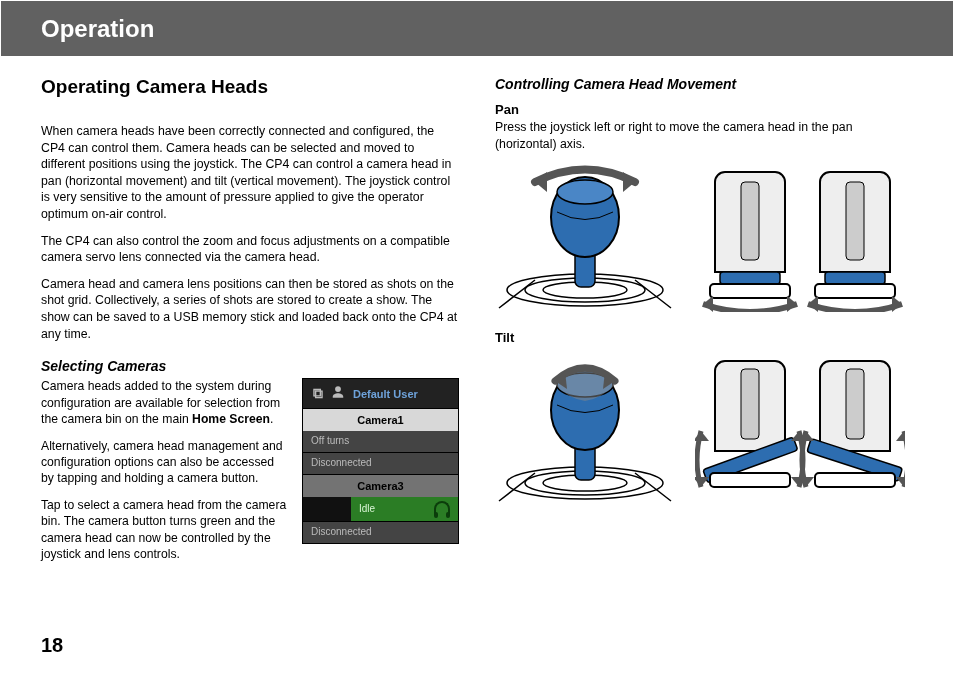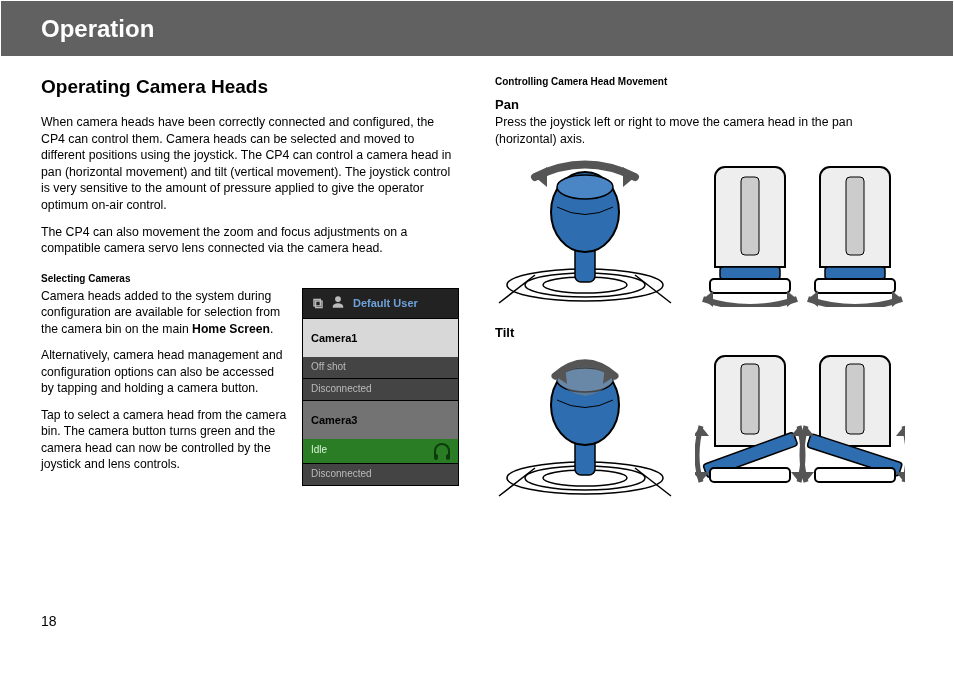--- a/index.html
+++ b/index.html
@@ -31,31 +31,32 @@
     padding: 12px 40px 0 40px;
     gap: 36px;
   }
   .col {
     flex: 1;
     min-width: 0;
   }
   h2.section-title {
     font-size: 19px;
     font-weight: bold;
-    margin: 8px 0 16px 0;
+    margin: 8px 0 25px 0;
   }
   p.body {
     font-size: 12.3px;
     line-height: 1.35;
     margin: 0 0 10px 0;
   }
   h3.subhead {
-    font-size: 10px;
+    font-size: 14px;
     font-weight: bold;
     margin: 16px 0 4px 0;
+    font-style: italic;
   }
   .selecting-row {
     display: flex;
     gap: 12px;
     align-items: flex-start;
   }
   .selecting-text {
     flex: 1;
   }
   .selecting-text p.body { font-size: 12.2px; }
@@ -78,38 +79,40 @@
     gap: 8px;
   }
   .camera-bin-header .icon { color: #bbb; font-size: 14px; }
   .camera-item {
     border-top: 1px solid #000;
   }
   .camera-item .cam-name {
     background: #d8d8d8;
     color: #000;
     font-weight: bold;
-    padding: 13px 8px;
+    padding: 5px 8px;
+    text-align: center;
   }
   .camera-item .cam-status {
     background: #444;
     color: #bbb;
     padding: 4px 8px 6px;
     font-size: 10px;
   }
   .camera-item.selected .cam-name {
     background: #737373;
     color: #000;
   }
   .camera-item.selected .cam-status {
     background: #2b7d25;
     color: #d8f5d4;
     display: flex;
     justify-content: space-between;
     align-items: center;
+    margin-left: 48px;
   }
   .headphone-icon {
     width: 12px; height: 12px;
     border: 2px solid #0b3d0b;
     border-bottom: none;
     border-radius: 8px 8px 0 0;
     position: relative;
   }
   .headphone-icon:before, .headphone-icon:after {
     content: "";
@@ -134,39 +137,40 @@
 
   h4.minihead {
     font-size: 13px;
     font-weight: bold;
     margin: 10px 0 2px 0;
   }
 
   .page-number {
     position: absolute;
     left: 40px;
-    bottom: 44px;
-    font-size: 14px;
-    font-weight: normal;
+    bottom: 16px;
+    font-size: 20px;
+    font-weight: bold;
   }
 </style>
 </head>
 <body>
 
 <div class="page">
   <div class="header-bar">
     <span>Operation</span>
   </div>
 
   <div class="content">
 
     <div class="col">
       <h2 class="section-title">Operating Camera Heads</h2>
       <p class="body">When camera heads have been correctly connected and configured, the CP4 can control them. Camera heads can be selected and moved to different positions using the joystick. The CP4 can control a camera head in pan (horizontal movement) and tilt (vertical movement). The joystick control is very sensitive to the amount of pressure applied to give the operator optimum on-air control.</p>
-      <p class="body">The CP4 can also movement the zoom and focus adjustments on a compatible camera servo lens connected via the camera head.</p>
+      <p class="body">The CP4 can also control the zoom and focus adjustments on a compatible camera servo lens connected via the camera head.</p>
+      <p class="body">Camera head and camera lens positions can then be stored as shots on the shot grid. Collectively, a series of shots are stored to create a show. The show can be saved to a USB memory stick and loaded back onto the CP4 at any time.</p>
 
       <h3 class="subhead">Selecting Cameras</h3>
 
       <div class="selecting-row">
         <div class="selecting-text">
           <p class="body">
             <span>Camera heads added to the system during configuration are available for selection from the camera bin on the main </span><span class="bold">Home Screen</span><span>.</span>
           </p>
           <p class="body">Alternatively, camera head management and configuration options can also be accessed by tapping and holding a camera button.</p>
           <p class="body">Tap to select a camera head from the camera bin. The camera button turns green and the camera head can now be controlled by the joystick and lens controls.</p>
@@ -177,21 +181,21 @@
             <span class="icon">⧉</span>
             <span class="icon">
               <svg width="14" height="14" viewBox="0 0 24 24">
                   <path fill="#bbb" d="M12 12a5 5 0 1 0-5-5 5 5 0 0 0 5 5zm0 2c-4 0-9 2-9 6v2h18v-2c0-4-5-6-9-6z"></path>
                 </svg>
             </span>
             <span>Default User</span>
           </div>
           <div class="camera-item">
             <div class="cam-name">Camera1</div>
-            <div class="cam-status">Off shot</div>
+            <div class="cam-status">Off turns</div>
           </div>
           <div class="camera-item">
             <div class="cam-status">Disconnected</div>
           </div>
           <div class="camera-item selected">
             <div class="cam-name">Camera3</div>
             <div class="cam-status">
               <span>Idle</span>
               <span class="headphone-icon"></span>
             </div>

